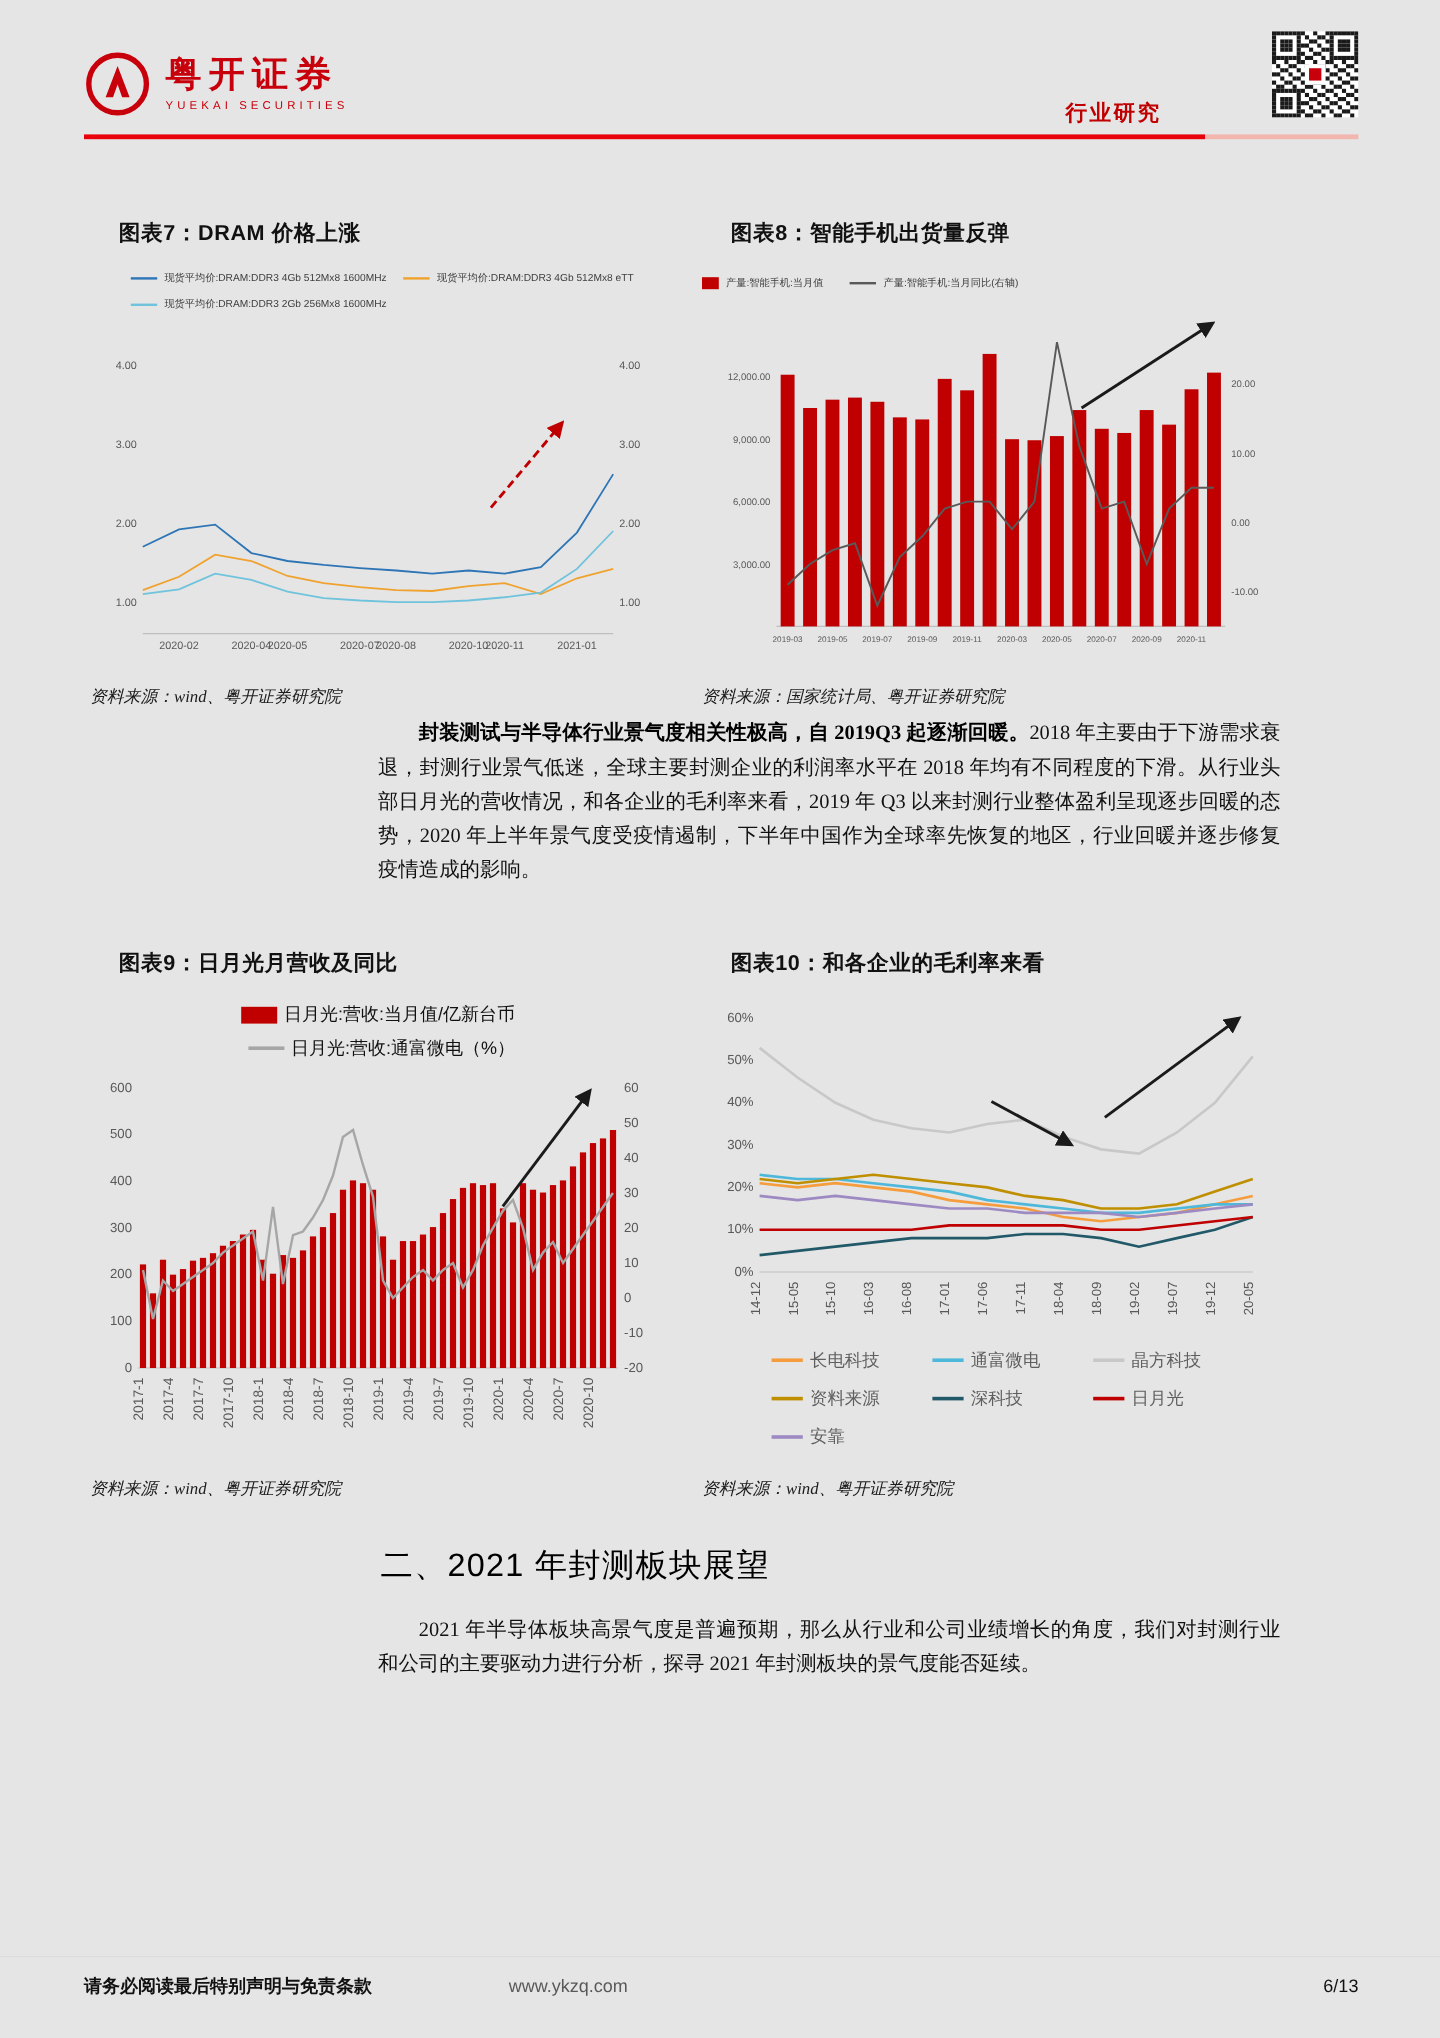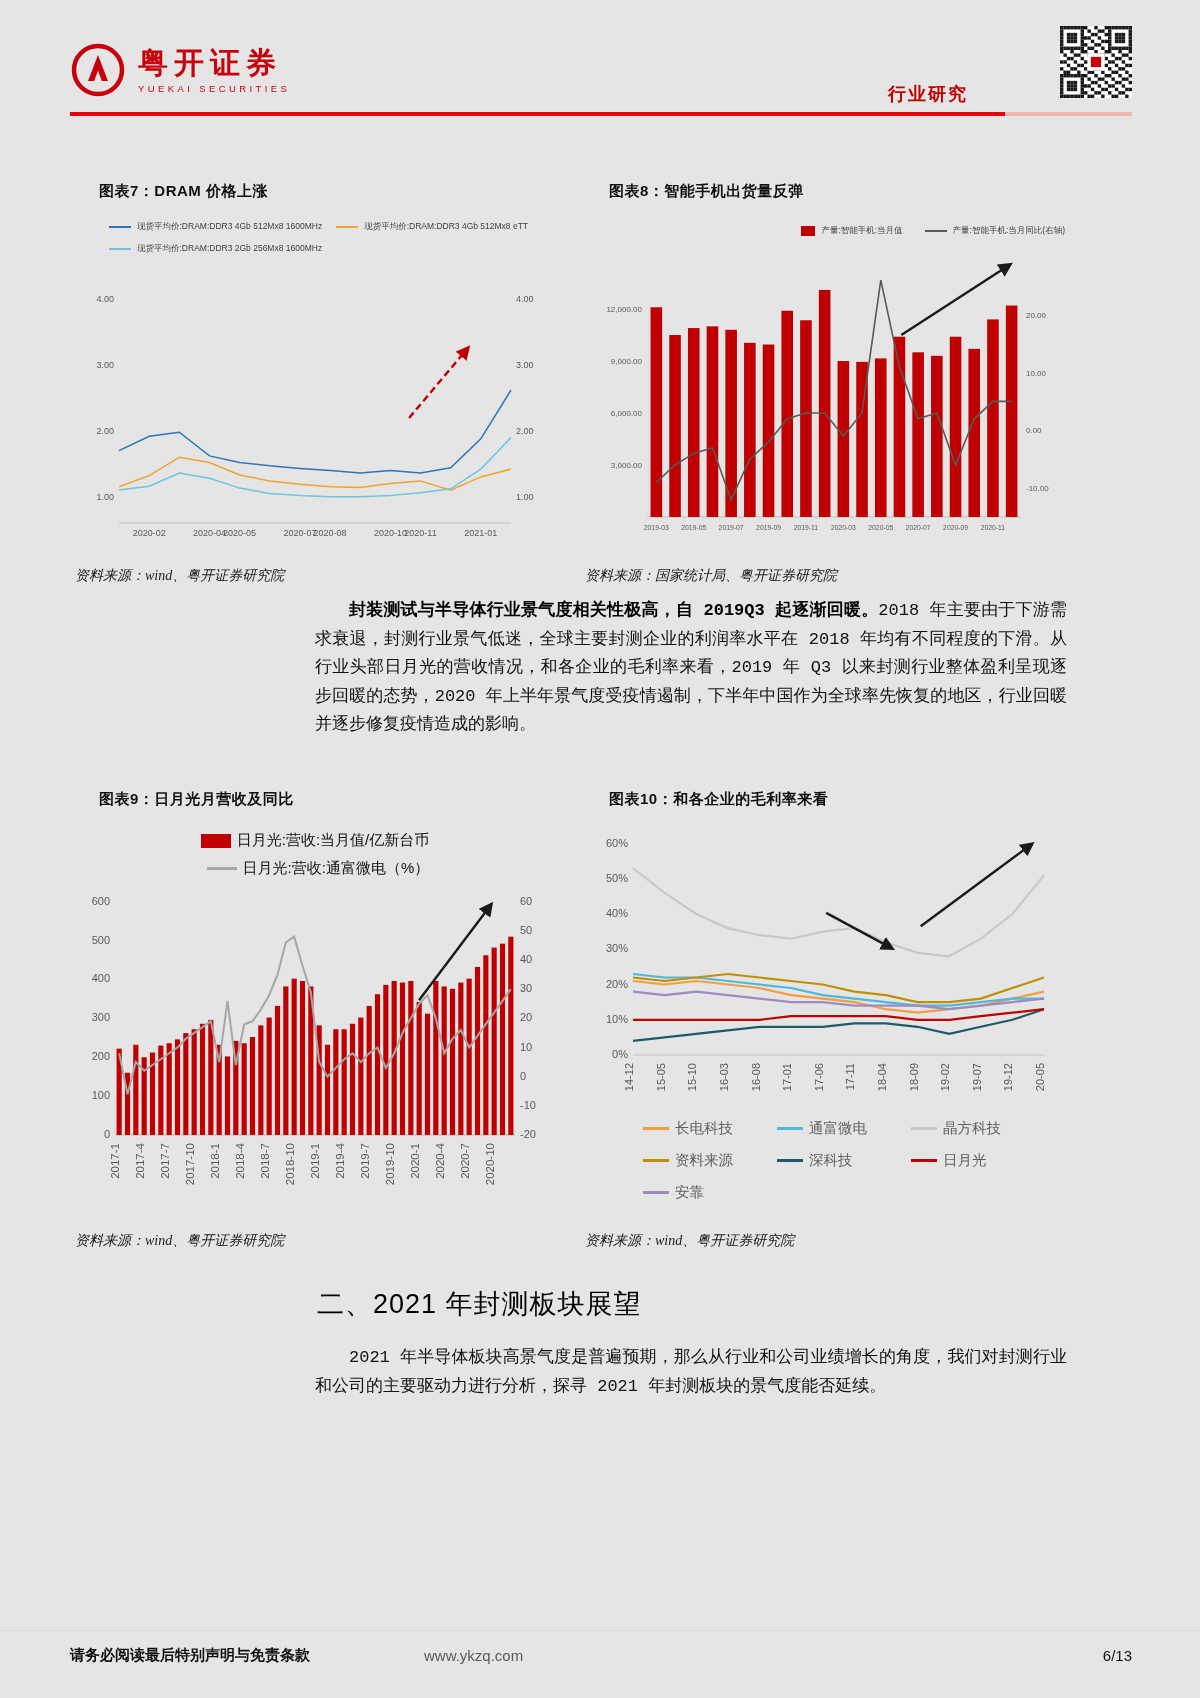--- a/index.html
+++ b/index.html
@@ -18,41 +18,41 @@
   .rule{position:absolute;left:70px;right:68px;top:112px;height:4px;
         background:linear-gradient(to right,#e8000b 0,#e8000b 88%,#f2b6ae 88%,#f2b6ae 100%)}
 
   
   .figrow{position:absolute;left:75px;display:flex;gap:30px}
   .row1{top:182px}
   .row2{top:790px}
   figure{width:480px;display:flex;flex-direction:column}
   .row1 figure{min-height:395px}
   .row2 figure{min-height:460px}
-  figcaption{font-size:15px;font-weight:bold;color:#111;padding-left:24px;margin-bottom:10px;letter-spacing:.5px}
+  figcaption{font-size:18px;font-weight:bold;color:#111;padding-left:24px;margin-bottom:10px;letter-spacing:.5px}
   .chart{line-height:0}
   .source{font-family:"Liberation Serif","DejaVu Serif",serif;font-style:italic;font-size:14px;color:#1a1a1a;margin-top:auto;padding-top:10px}
 
   
   .legend{display:flex}
   .lg-item{display:inline-flex;align-items:center;gap:6px;white-space:nowrap}
   .lg-mark{display:inline-block;flex:0 0 auto}
   .lg-mark.line{width:22px;height:2px}
   .lg-mark.box{width:14px;height:10px}
   .legend-7{flex-wrap:wrap;gap:10px 14px;font-size:8.5px;color:#404040;padding-left:34px;margin:10px 0 2px}
-  .legend-8{justify-content:flex-end;gap:22px;font-size:8.5px;color:#404040;margin:14px 0 8px}
+  .legend-8{justify-content:flex-start;gap:22px;font-size:8.5px;color:#404040;margin:14px 0 8px}
   .legend-9{flex-direction:column;align-items:flex-end;gap:9px;font-size:15px;color:#111;width:fit-content;margin:12px auto 2px}
   .legend-9 .lg-mark.box{width:30px;height:14px}
   .legend-9 .lg-mark.line{width:30px;height:3px}
   .legend-10{display:grid;grid-template-columns:repeat(3,auto);justify-content:flex-start;column-gap:44px;row-gap:13px;
              font-size:14.5px;color:#5f5f5f;margin:8px 0 0 58px}
   .legend-10 .lg-mark.line{width:26px;height:2.5px}
 
   
-  .para{position:absolute;left:315px;width:752px;font-family:Liberation Mono, monospace;
+  .para{position:absolute;left:315px;width:752px;font-family:Liberation Serif, serif;
         font-size:17px;line-height:28.5px;text-align:justify;text-indent:2em;color:#111}
   .p1{top:597px}
   .p2{top:1344px}
   .para b{color:#000}
   .h2{position:absolute;top:1286px;left:317px;font-size:27px;font-weight:normal;color:#000;letter-spacing:1px}
 
   
   .foot-rule{position:absolute;top:1630px;left:0;width:1200px;height:1px;background:#dcdcdc}
   .foot{position:absolute;top:1646px;left:70px;right:68px;display:flex;align-items:center;font-size:15px}
   .f-left{flex:1;font-weight:bold;color:#111}

